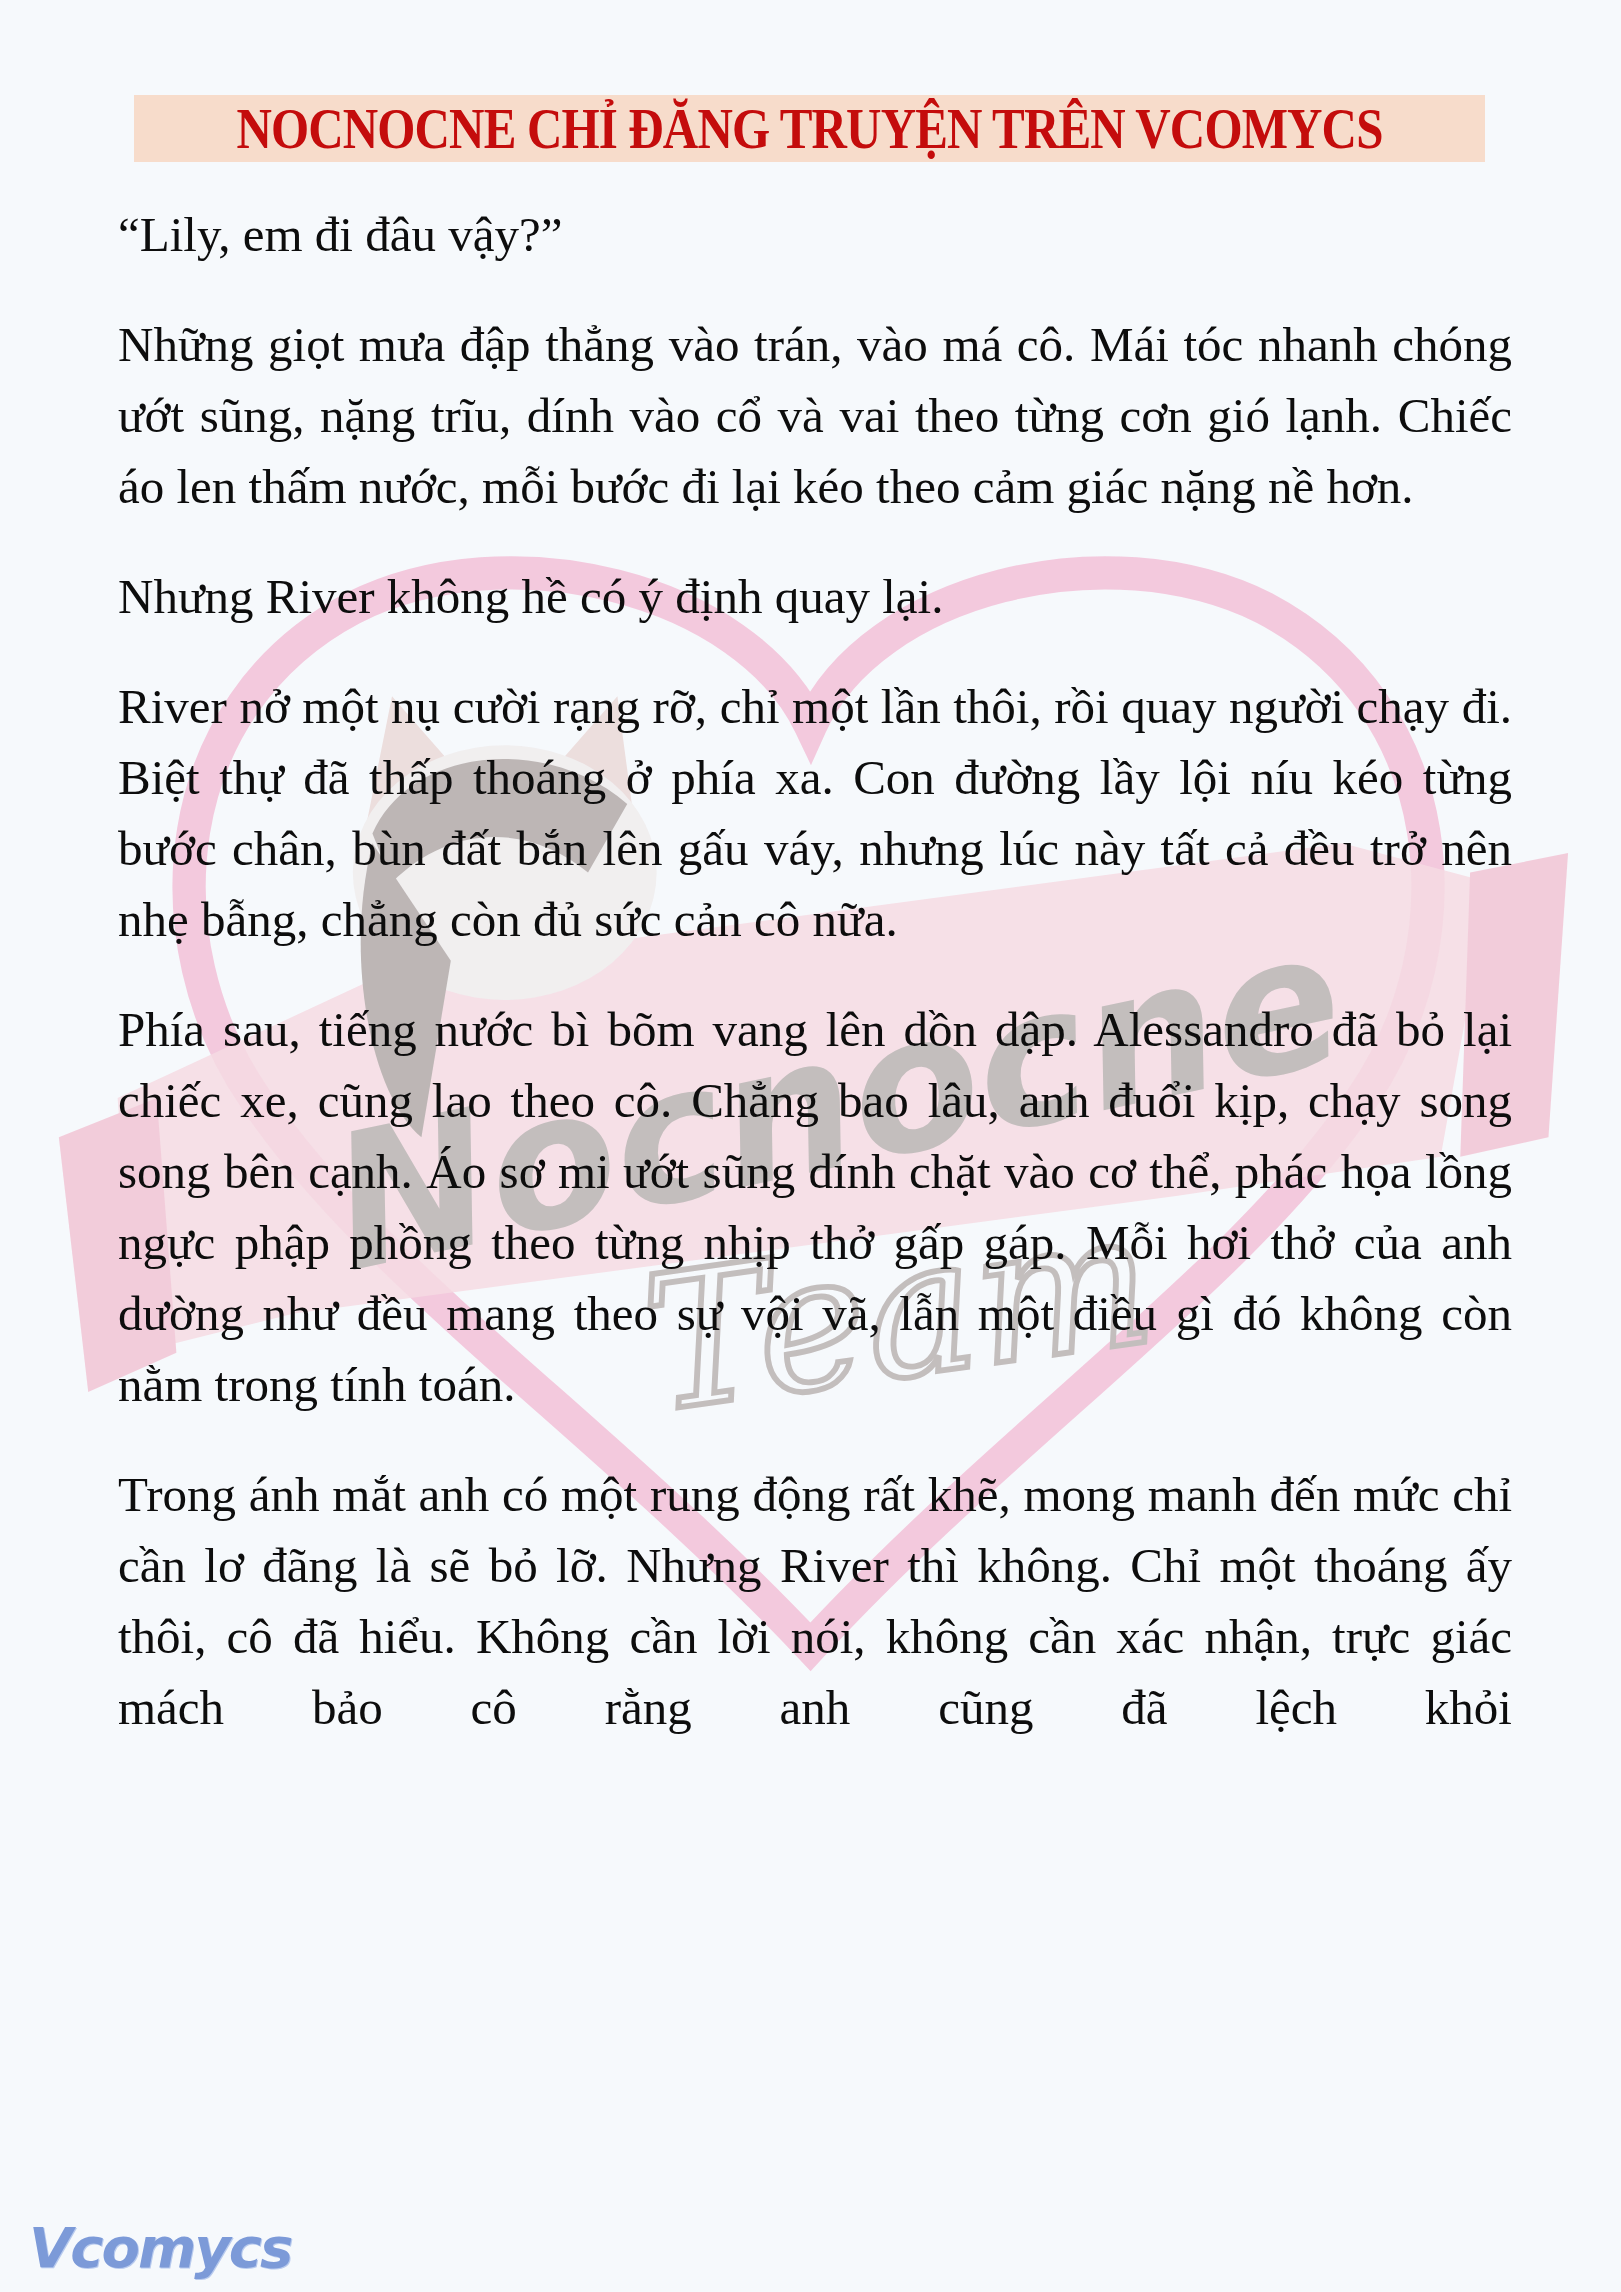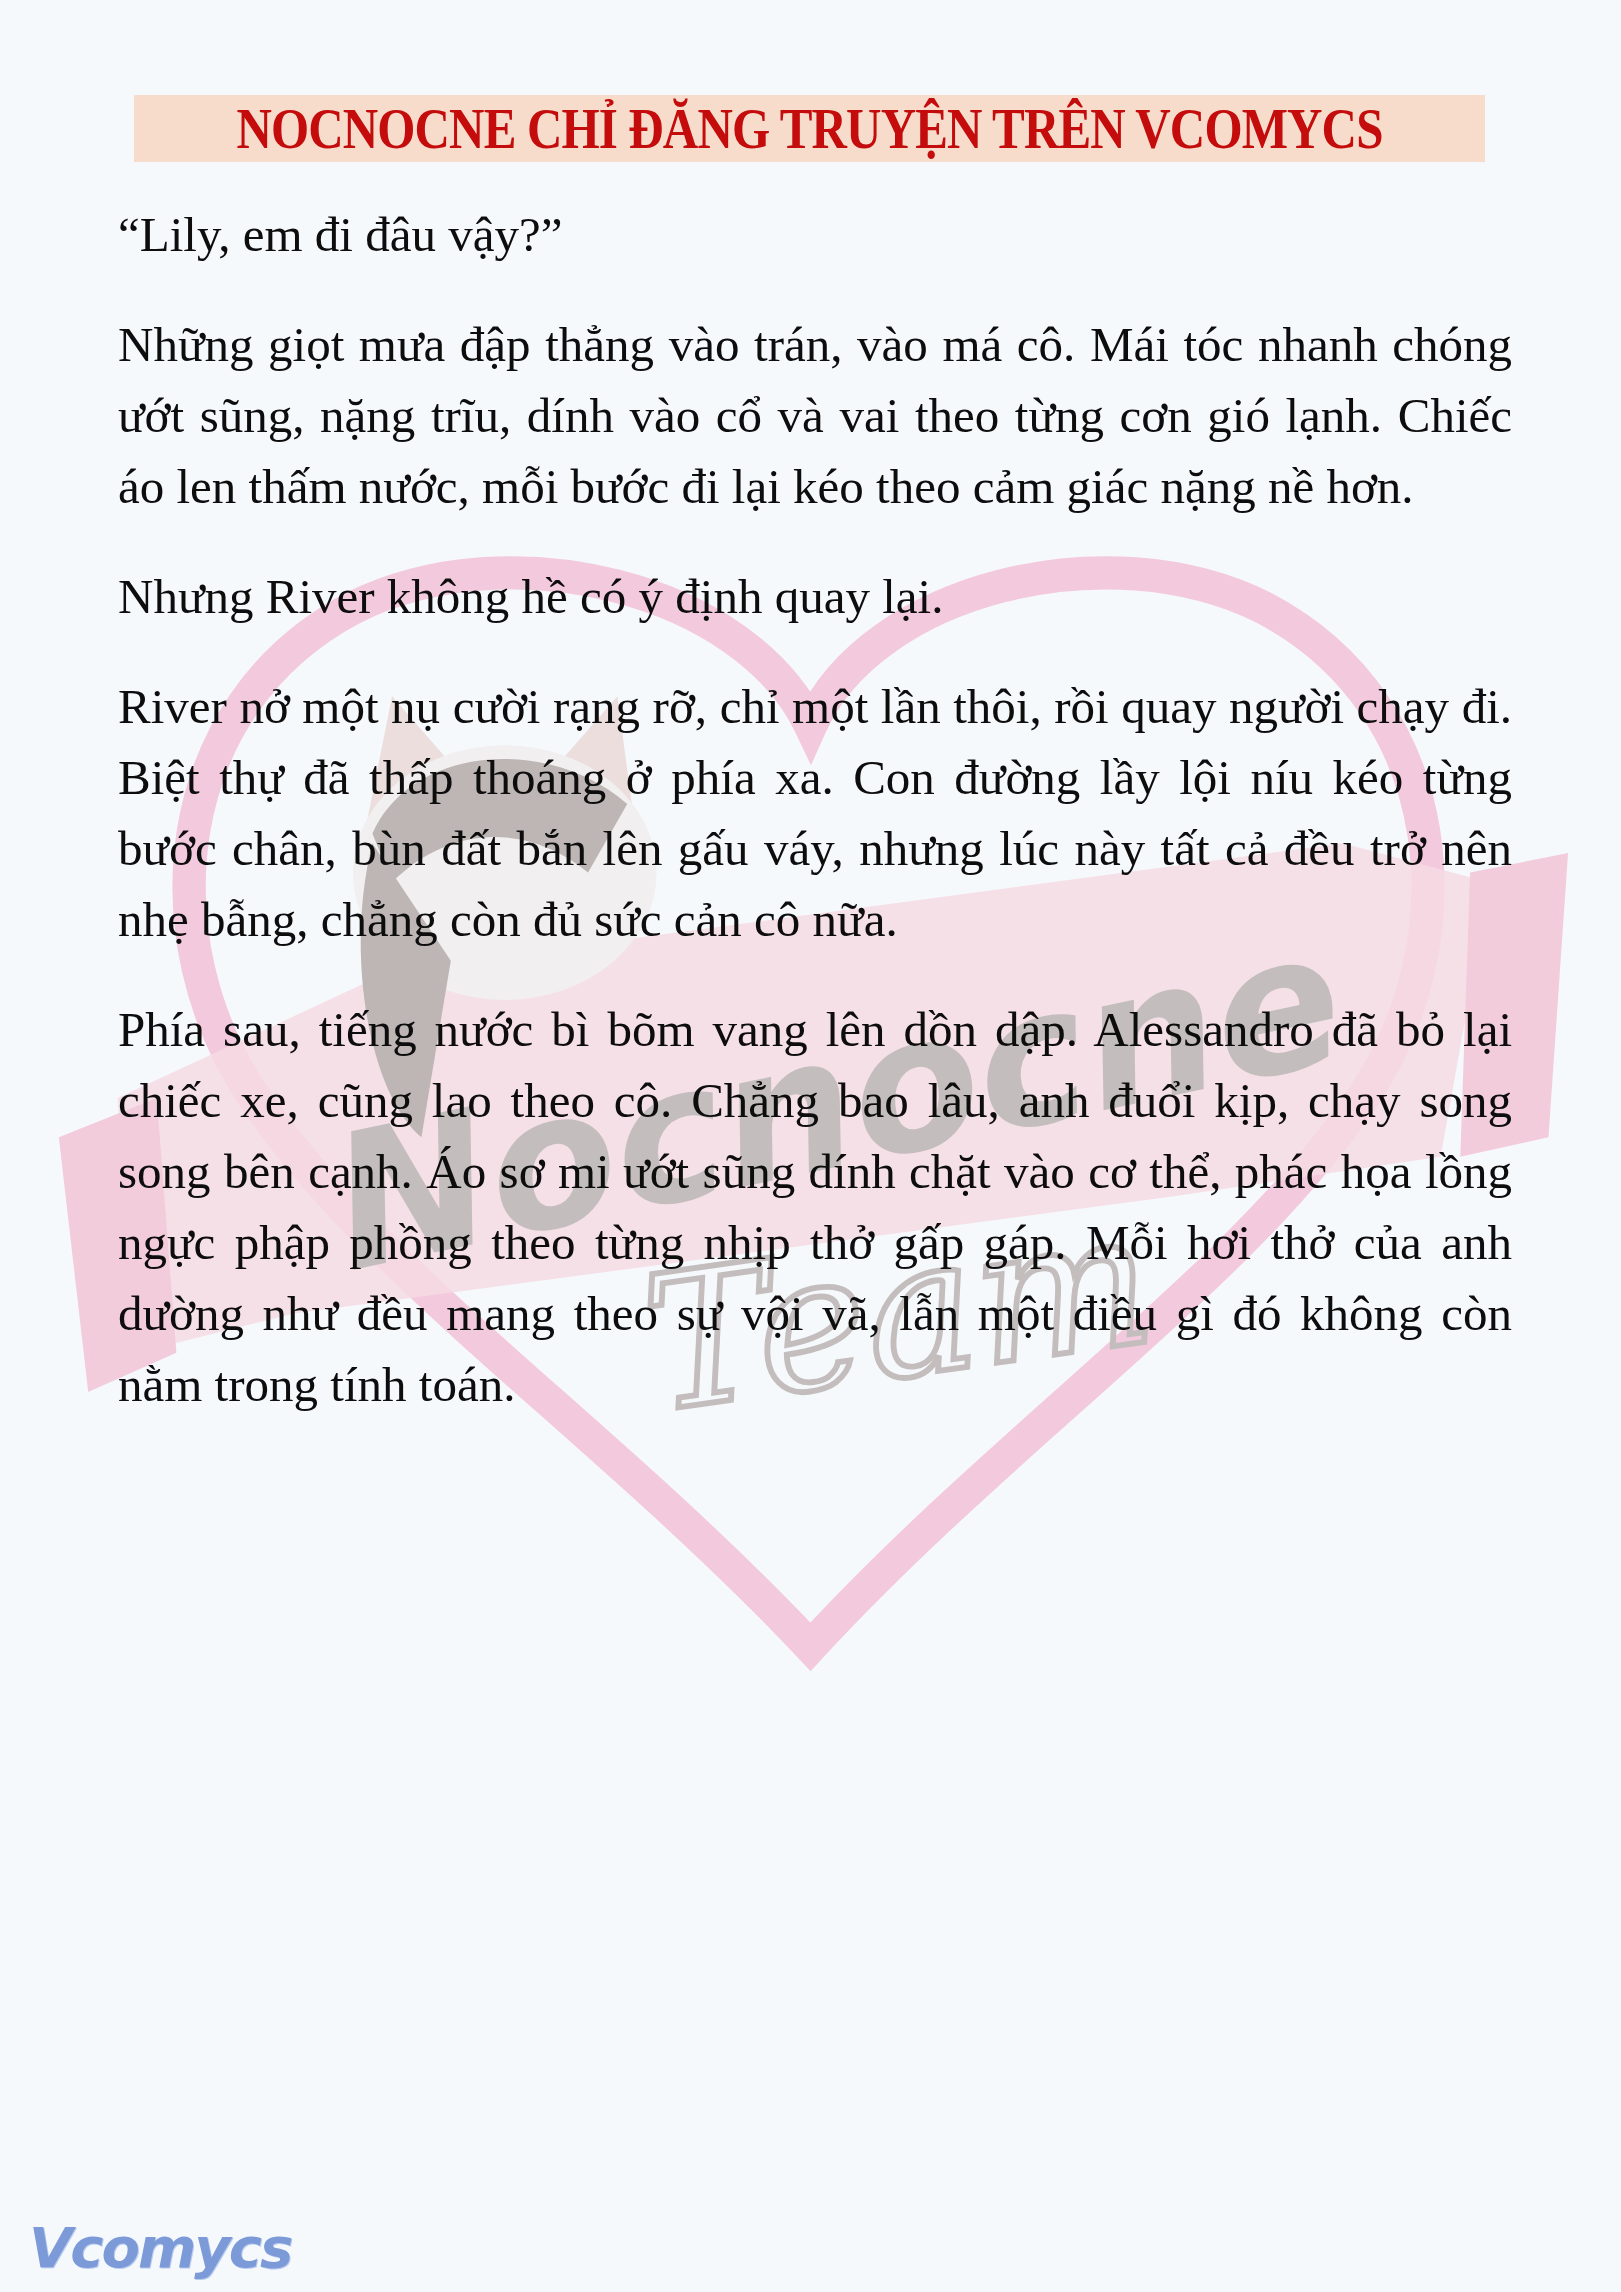--- a/index.html
+++ b/index.html
@@ -103,16 +103,17 @@
 
 <div class="title-band"></div>
 <div class="title">NOCNOCNE CHỈ ĐĂNG TRUYỆN TRÊN VCOMYCS</div>
 
 <div class="content">
   <p class="para">“Lily, em đi đâu vậy?”</p>
   <p class="para">Những giọt mưa đập thẳng vào trán, vào má cô. Mái tóc nhanh chóng ướt sũng, nặng trĩu, dính vào cổ và vai theo từng cơn gió lạnh. Chiếc áo len thấm nước, mỗi bước đi lại kéo theo cảm giác nặng nề hơn.</p>
   <p class="para">Nhưng River không hề có ý định quay lại.</p>
   <p class="para">River nở một nụ cười rạng rỡ, chỉ một lần thôi, rồi quay người chạy đi. Biệt thự đã thấp thoáng ở phía xa. Con đường lầy lội níu kéo từng bước chân, bùn đất bắn lên gấu váy, nhưng lúc này tất cả đều trở nên nhẹ bẫng, chẳng còn đủ sức cản cô nữa.</p>
   <p class="para">Phía sau, tiếng nước bì bõm vang lên dồn dập. Alessandro đã bỏ lại chiếc xe, cũng lao theo cô. Chẳng bao lâu, anh đuổi kịp, chạy song song bên cạnh. Áo sơ mi ướt sũng dính chặt vào cơ thể, phác họa lồng ngực phập phồng theo từng nhịp thở gấp gáp. Mỗi hơi thở của anh dường như đều mang theo sự vội vã, lẫn một điều gì đó không còn nằm trong tính toán.</p>
+  <p class="para full">Trong ánh mắt anh có một rung động rất khẽ, mong manh đến mức chỉ cần lơ đãng là sẽ bỏ lỡ. Nhưng River thì không. Chỉ một thoáng ấy thôi, cô đã hiểu. Không cần lời nói, không cần xác nhận, trực giác mách bảo cô rằng anh cũng đã lệch khỏi</p>
 </div>
 
 <div class="logo">Vcomycs</div>
 
 
 </body></html>

